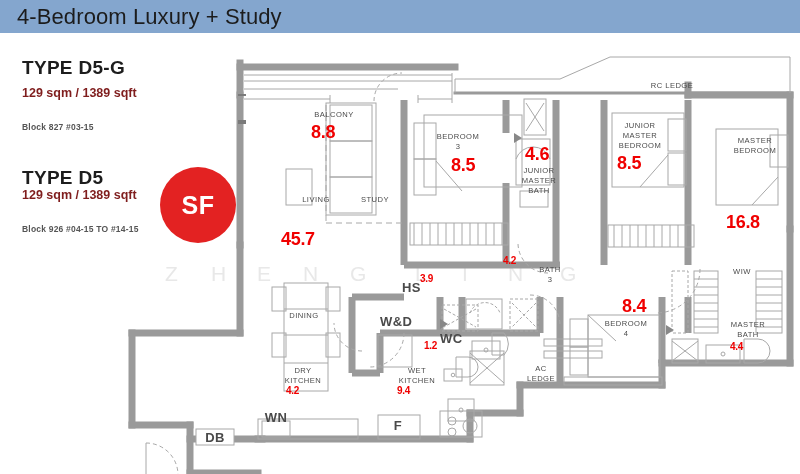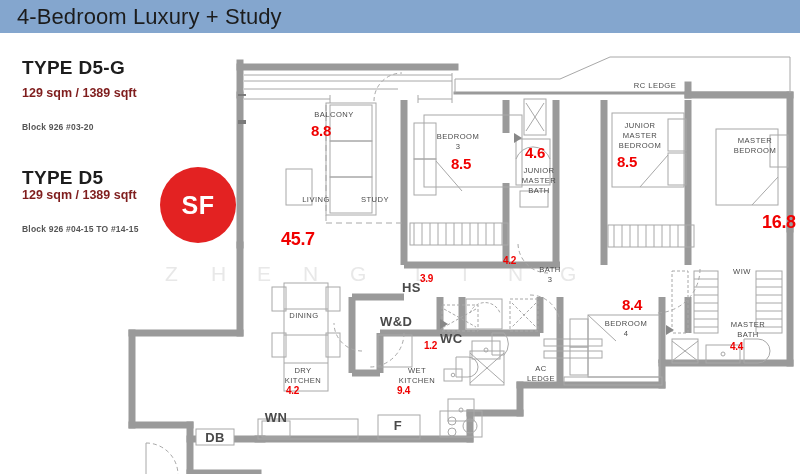--- a/index.html
+++ b/index.html
@@ -22,34 +22,34 @@
     font-size:25px;font-weight:700;letter-spacing:.5px;}
 
   #plan{position:absolute;left:0;top:33px;width:800px;height:441px;}
 
   .wm{position:absolute;top:262px;font-size:21px;color:#e8e8e8;font-weight:400;
     letter-spacing:1px;user-select:none;}
 
   .rm{position:absolute;font-size:7.6px;color:#4a4a4a;letter-spacing:.45px;
     text-align:center;line-height:1.25;}
   .rm.big{font-size:13px;font-weight:bold;}
-  .num{position:absolute;color:#f00000;font-weight:700;font-size:15px;letter-spacing:-.3px;}
+  .num{position:absolute;color:#f00000;font-weight:700;font-size:18px;letter-spacing:-.3px;}
   .num.sm{font-size:10px;}
   .num.lg{font-size:18px;}
 </style>
 </head>
 <body>
 
 <div id="header-bar">
   <div id="header-title">4-Bedroom Luxury + Study</div>
 </div>
 
 <div class="side-type" style="top:57px">TYPE D5-G</div>
 <div class="side-area" style="top:86px">129 sqm / 1389 sqft</div>
-<div class="side-block" style="top:122px">Block 926   #03-20</div>
+<div class="side-block" style="top:122px">Block 827   #03-15</div>
 
 <div class="side-type" style="top:167px">TYPE D5</div>
 <div class="side-area" style="top:188px">129 sqm / 1389 sqft</div>
 <div class="side-block" style="top:224px">Block 926   #04-15 TO #14-15</div>
 
 <div id="sf-badge">
   <span>SF</span>
 </div>
 
 <div class="wm" style="left:165px">Z</div>
@@ -288,23 +288,23 @@
 <div class="rm" style="left:516px;top:176px;width:46px">MASTER</div>
 <div class="rm" style="left:516px;top:186px;width:46px">BATH</div>
 
 <div class="rm" style="left:614px;top:121px;width:52px">JUNIOR</div>
 <div class="rm" style="left:614px;top:131px;width:52px">MASTER</div>
 <div class="rm" style="left:614px;top:141px;width:52px">BEDROOM</div>
 <div class="num" style="left:617px;top:153px">8.5</div>
 
 <div class="rm" style="left:728px;top:136px;width:54px">MASTER</div>
 <div class="rm" style="left:728px;top:146px;width:54px">BEDROOM</div>
-<div class="num lg" style="left:762px;top:212px">16.8</div>
-
-<div class="rm" style="left:620px;top:81px;width:70px">RC LEDGE</div>
+<div class="num lg" style="left:726px;top:212px">16.8</div>
+
+<div class="rm" style="left:637px;top:81px;width:70px">RC LEDGE</div>
 
 <div class="rm" style="left:524px;top:364px;width:34px">AC</div>
 <div class="rm" style="left:524px;top:374px;width:34px">LEDGE</div>
 
 <div class="rm" style="left:726px;top:267px;width:32px">WIW</div>
 
 <div class="num sm" style="left:503px;top:255px">4.2</div>
 <div class="rm" style="left:534px;top:265px;width:32px">BATH</div>
 <div class="rm" style="left:534px;top:275px;width:32px">3</div>
 

